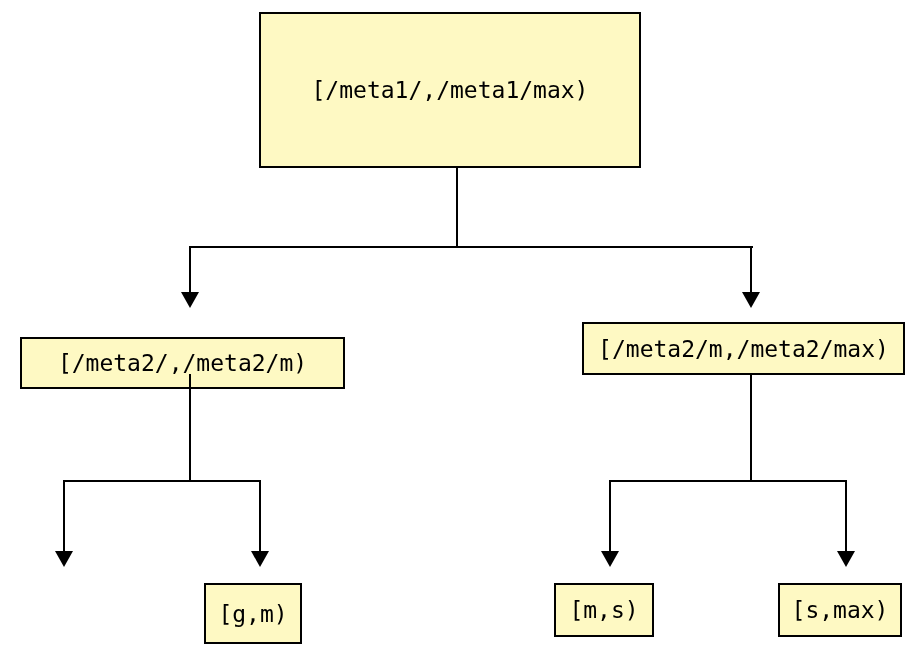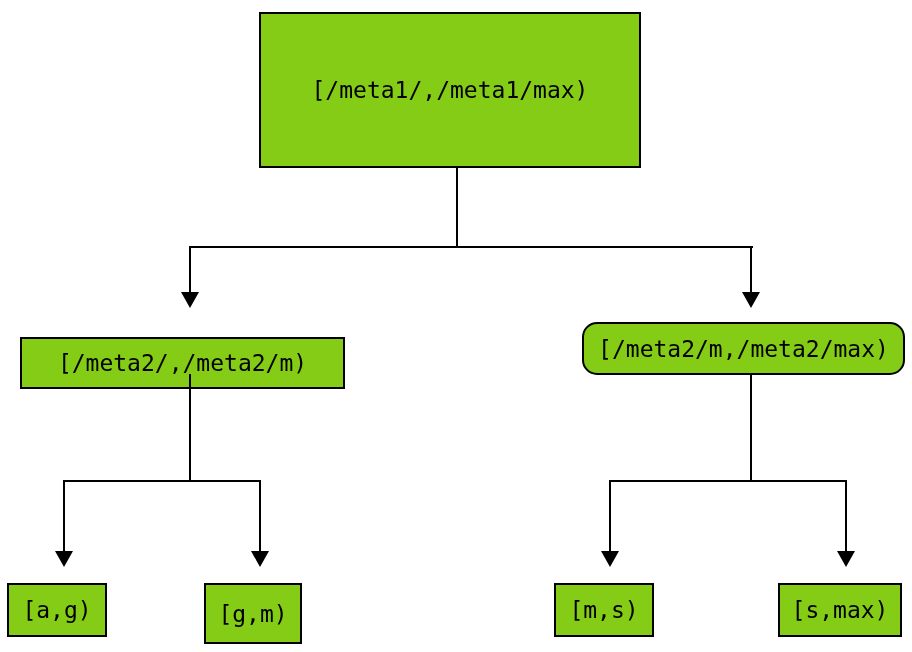--- a/index.html
+++ b/index.html
@@ -12,21 +12,21 @@
     width: 912px;
     height: 652px;
     background: #ffffff;
     font-family: "DejaVu Sans Mono", "Liberation Mono", monospace;
     overflow: hidden;
   }
   .node {
     position: absolute;
     box-sizing: border-box;
     border: 2px solid #000000;
-    background: #84cc16;
+    background: #fef9c3;
     display: flex;
     align-items: center;
     justify-content: center;
     font-size: 23px;
     color: #000000;
     white-space: nowrap;
   }
   .vline {
     position: absolute;
     width: 2px;
@@ -42,21 +42,21 @@
     width: 0;
     height: 0;
     border-left: 9px solid transparent;
     border-right: 9px solid transparent;
     border-top: 16px solid #000000;
   }
 
   
   .node-root   { left: 259px; top: 12px;  width: 382px; height: 156px; }
   .node-left   { left: 20px;  top: 322px; width: 325px; height: 52px; margin-top: 15px; }
-  .node-right  { left: 582px; top: 322px; width: 323px; height: 53px; border-radius: 15px; }
+  .node-right  { left: 582px; top: 322px; width: 323px; height: 53px; }
   .node-ag     { left: 7px;   top: 583px; width: 100px; height: 54px; }
   .node-gm     { left: 204px; top: 583px; width: 98px;  height: 61px; }
   .node-ms     { left: 554px; top: 583px; width: 100px; height: 54px; }
   .node-smax   { left: 778px; top: 583px; width: 124px; height: 54px; }
 
   
   .edge-root-v       { left: 456px; top: 168px; height: 78px; }
   .edge-lvl1-h       { left: 189px; top: 246px; width: 564px; }
   .edge-lvl1-stub-l  { left: 189px; top: 246px; height: 46px; }
   .edge-lvl1-arrow-l { left: 181px; top: 292px; }
@@ -83,21 +83,20 @@
 <body>
 
 <div class="canvas">
 
   <div class="node node-root">[/meta1/,/meta1/max)</div>
 
   <div class="node node-left">[/meta2/,/meta2/m)</div>
 
   <div class="node node-right">[/meta2/m,/meta2/max)</div>
 
-  <div class="node node-ag">[a,g)</div>
 
   <div class="node node-gm">[g,m)</div>
 
   <div class="node node-ms">[m,s)</div>
 
   <div class="node node-smax">[s,max)</div>
 
   <div class="vline edge-root-v"></div>
   <div class="hline edge-lvl1-h"></div>
   <div class="vline edge-lvl1-stub-l"></div>

